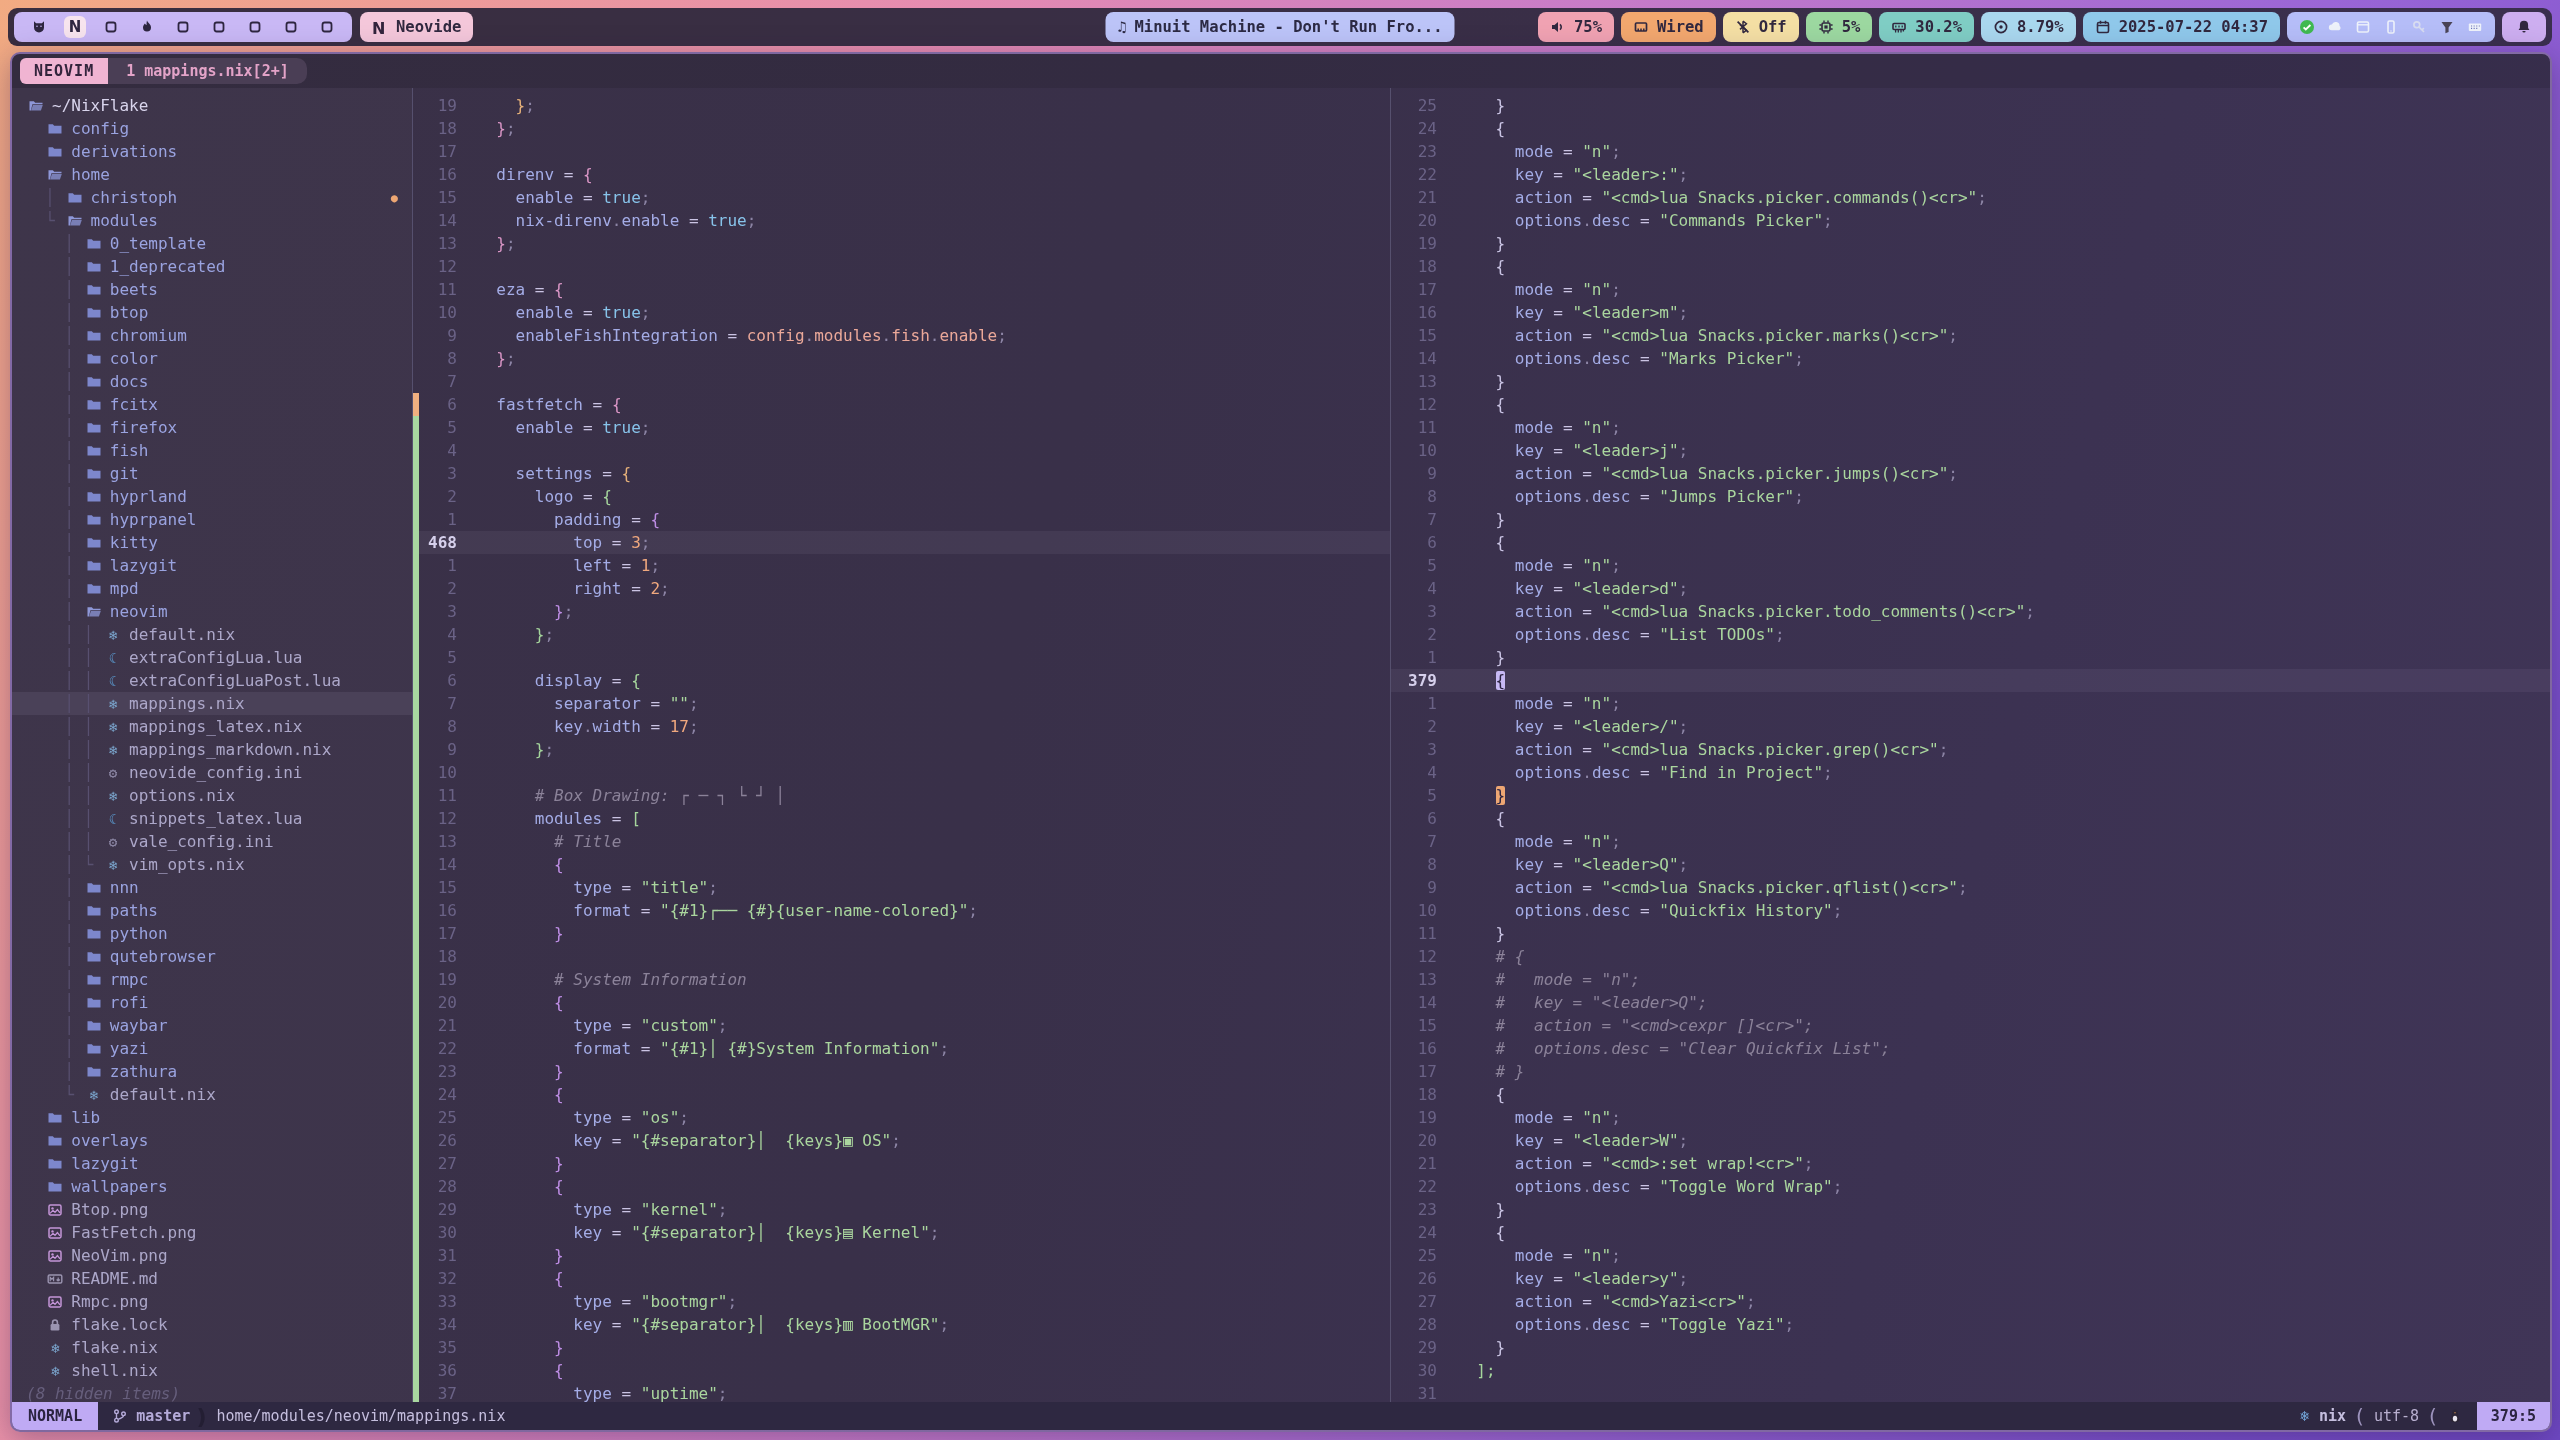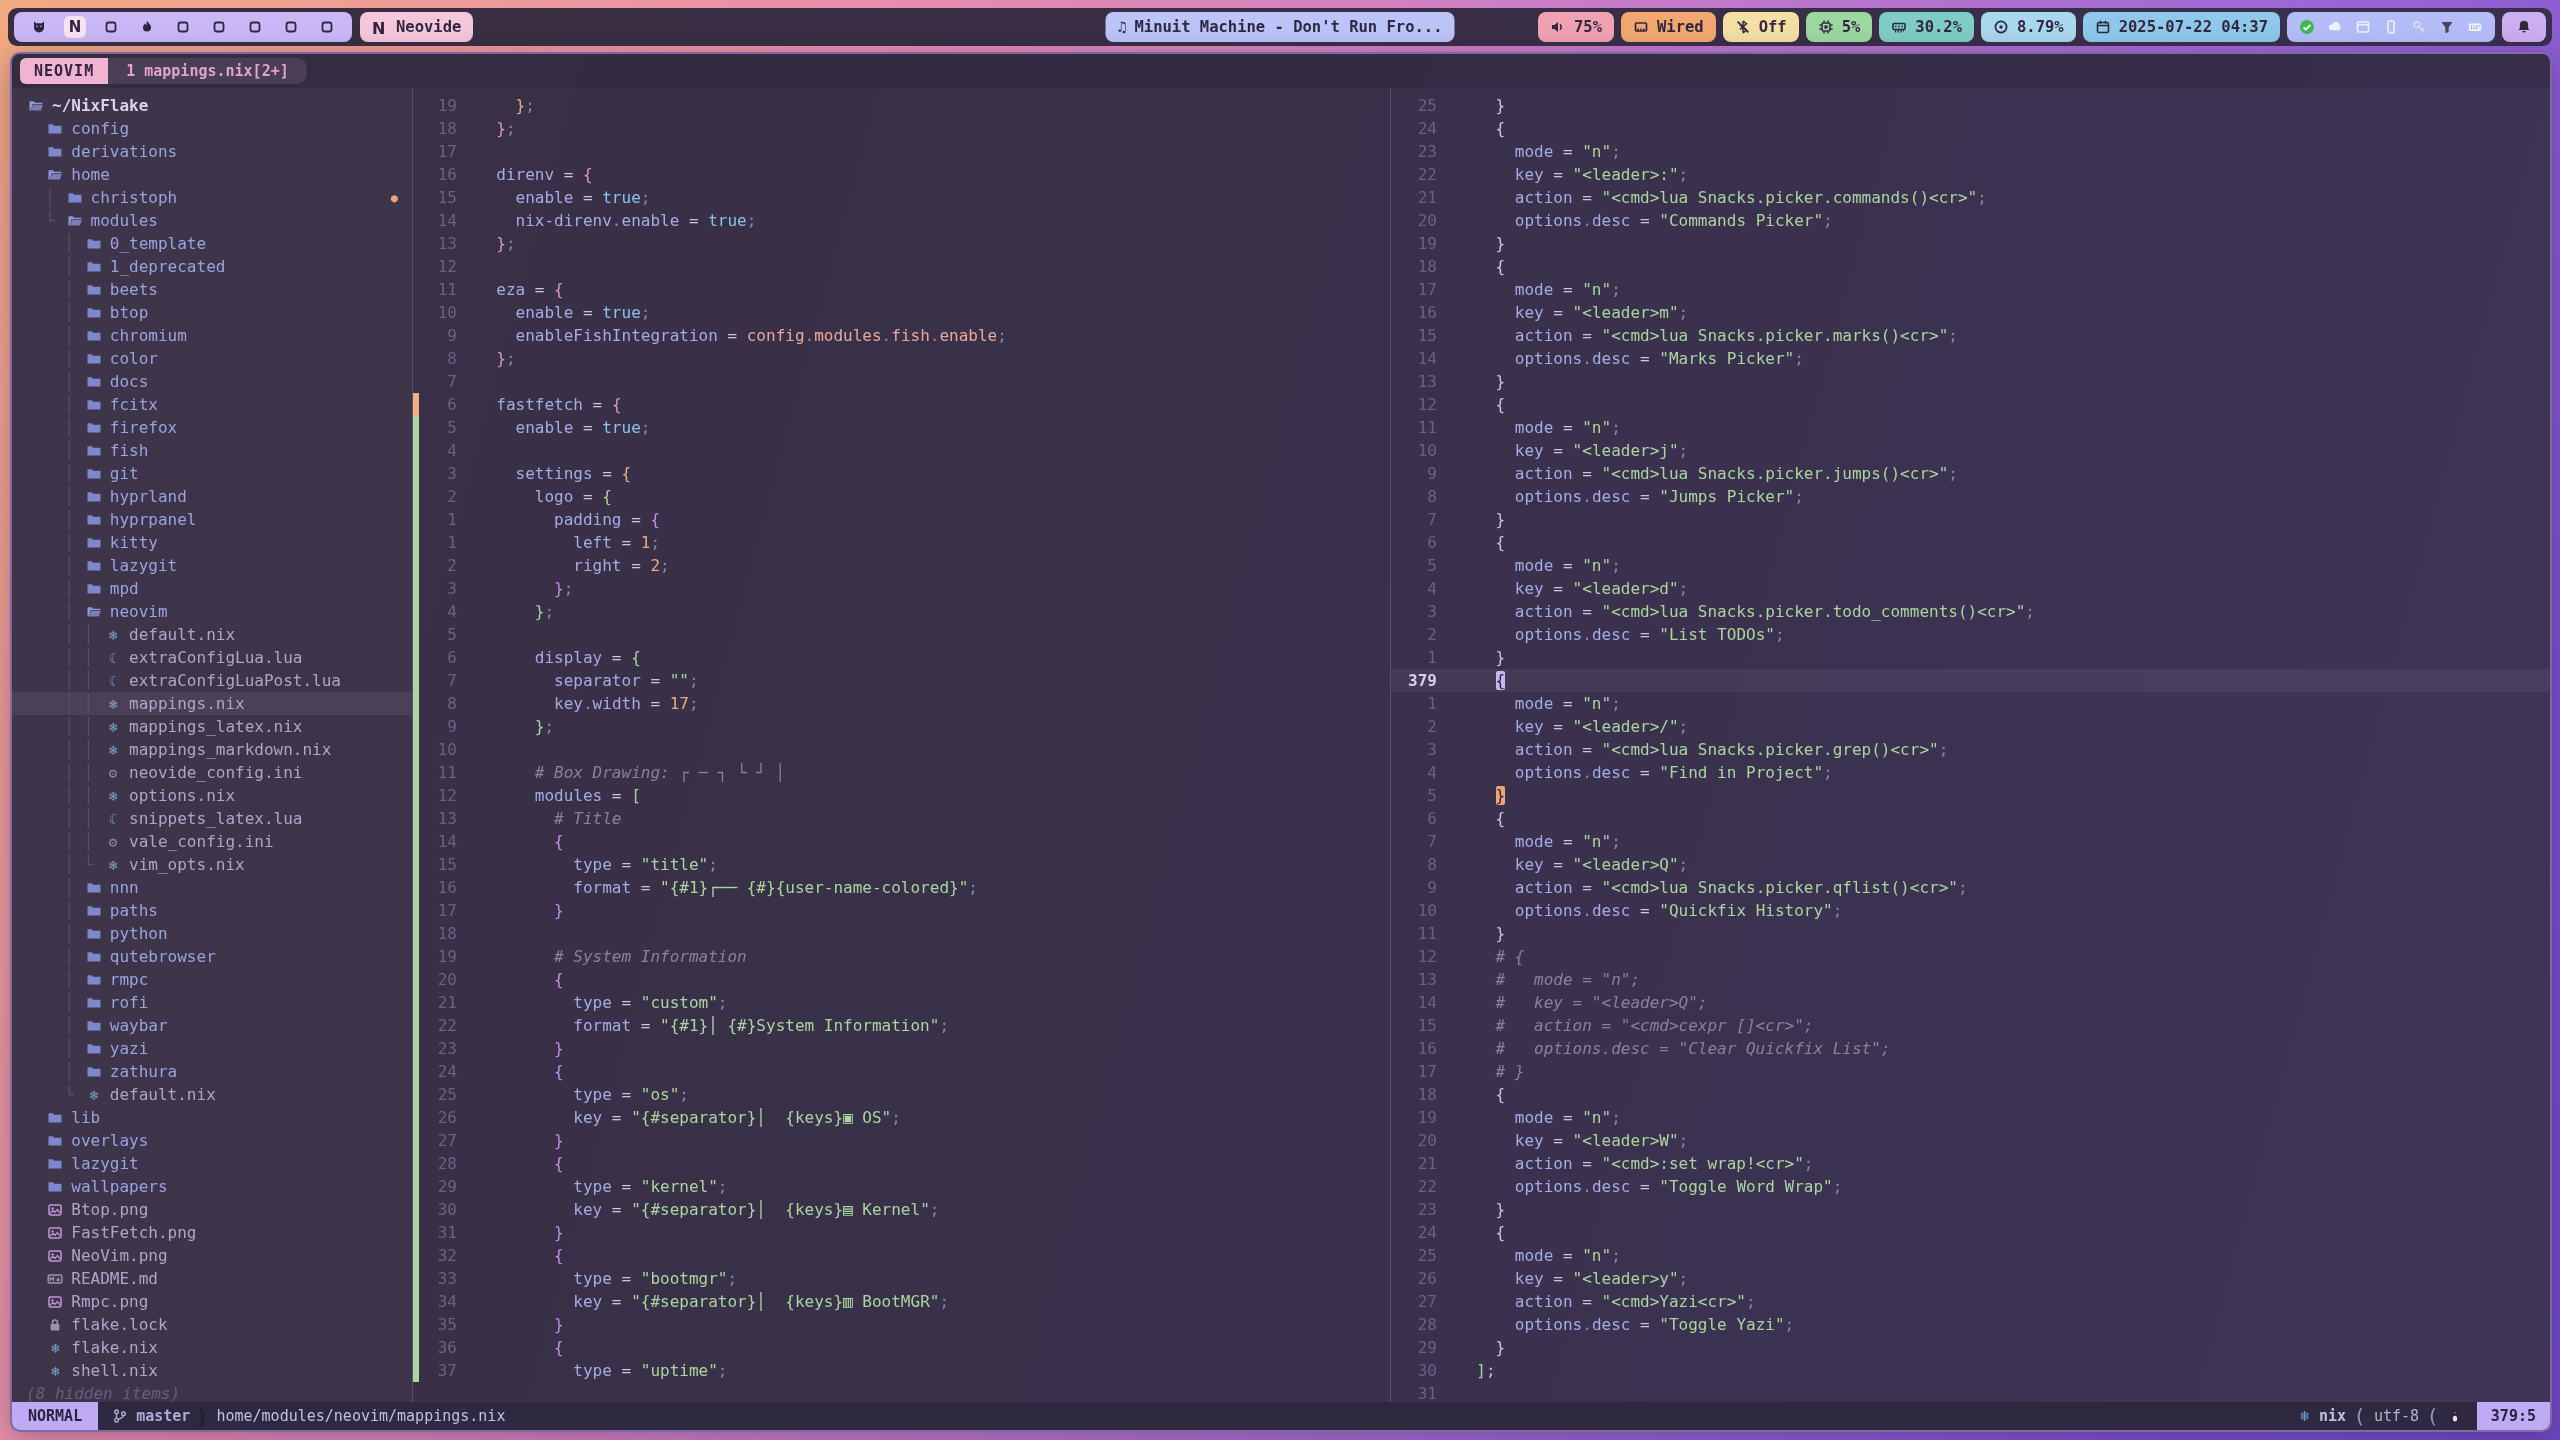--- a/index.html
+++ b/index.html
@@ -29,21 +29,21 @@
   #main{position:absolute;top:34px;bottom:28px;left:0;right:0;display:flex;}
   
   #tree{width:400px;flex:none;border-right:1px solid #56506e;background:rgba(255,235,220,.025);
     padding-top:6px;overflow:hidden;position:relative;}
   .trow{height:23px;display:flex;align-items:center;font-size:16px;padding-left:14px;position:relative;}
   .trow.sel{background:#4a4158;}
   .tguide{color:#585070;white-space:pre;}
   .tico{width:20px;display:inline-flex;justify-content:center;margin-right:6px;flex:none;}
   .tlabel{color:#aca7c9;white-space:nowrap;}
   .trow.folder .tlabel{color:#9aa3e0;}
-  .trow.root .tlabel{color:#d8d4ec;font-weight:bold;text-align:center;}
+  .trow.root .tlabel{color:#d8d4ec;font-weight:normal;text-align:center;}
   .trow.note .tlabel{color:#665e7c;font-style:italic;}
   .tdot{margin-left:auto;margin-right:14px;color:#eda673;font-size:12px;}
   .c-folder{color:#7d87cc}.c-folder-open{color:#8e97d8}.c-nix{color:#7ba6ce}.c-lua{color:#5c9fd6}
   .c-gear{color:#8f8aa8}.c-image{color:#c495d8}.c-md{color:#9a94b0}.c-lock{color:#9a94b0}
   
   .pane{position:relative;padding-top:6px;overflow:hidden;}
   #pane-left{width:977px;flex:none;}
   #pane-right{flex:1;border-left:1px solid #56506e;}
   .crow{height:23px;display:flex;align-items:center;font-size:16px;}
   .crow.cursorline{background:rgba(230,225,255,.06);}
@@ -846,20 +846,25 @@
         <div class="crow">
           <span class="sign add"></span>
           <span class="lnum">2</span>
           <span class="code"><span>      </span><span class="t-id">logo</span><span class="t-eq"> = </span><span class="t-b3">{</span></span>
         </div>
         <div class="crow">
           <span class="sign add"></span>
           <span class="lnum">1</span>
           <span class="code"><span>        </span><span class="t-id">padding</span><span class="t-eq"> = </span><span class="t-b4">{</span></span>
         </div>
+        <div class="crow cursorline">
+          <span class="sign add"></span>
+          <span class="lnum">468</span>
+          <span class="code"><span>          </span><span class="t-id">top</span><span class="t-eq"> = </span><span class="t-num">3</span><span class="t-pr">;</span></span>
+        </div>
         <div class="crow">
           <span class="sign add"></span>
           <span class="lnum">1</span>
           <span class="code"><span>          </span><span class="t-id">left</span><span class="t-eq"> = </span><span class="t-num">1</span><span class="t-pr">;</span></span>
         </div>
         <div class="crow">
           <span class="sign add"></span>
           <span class="lnum">2</span>
           <span class="code"><span>          </span><span class="t-id">right</span><span class="t-eq"> = </span><span class="t-num">2</span><span class="t-pr">;</span></span>
         </div>

